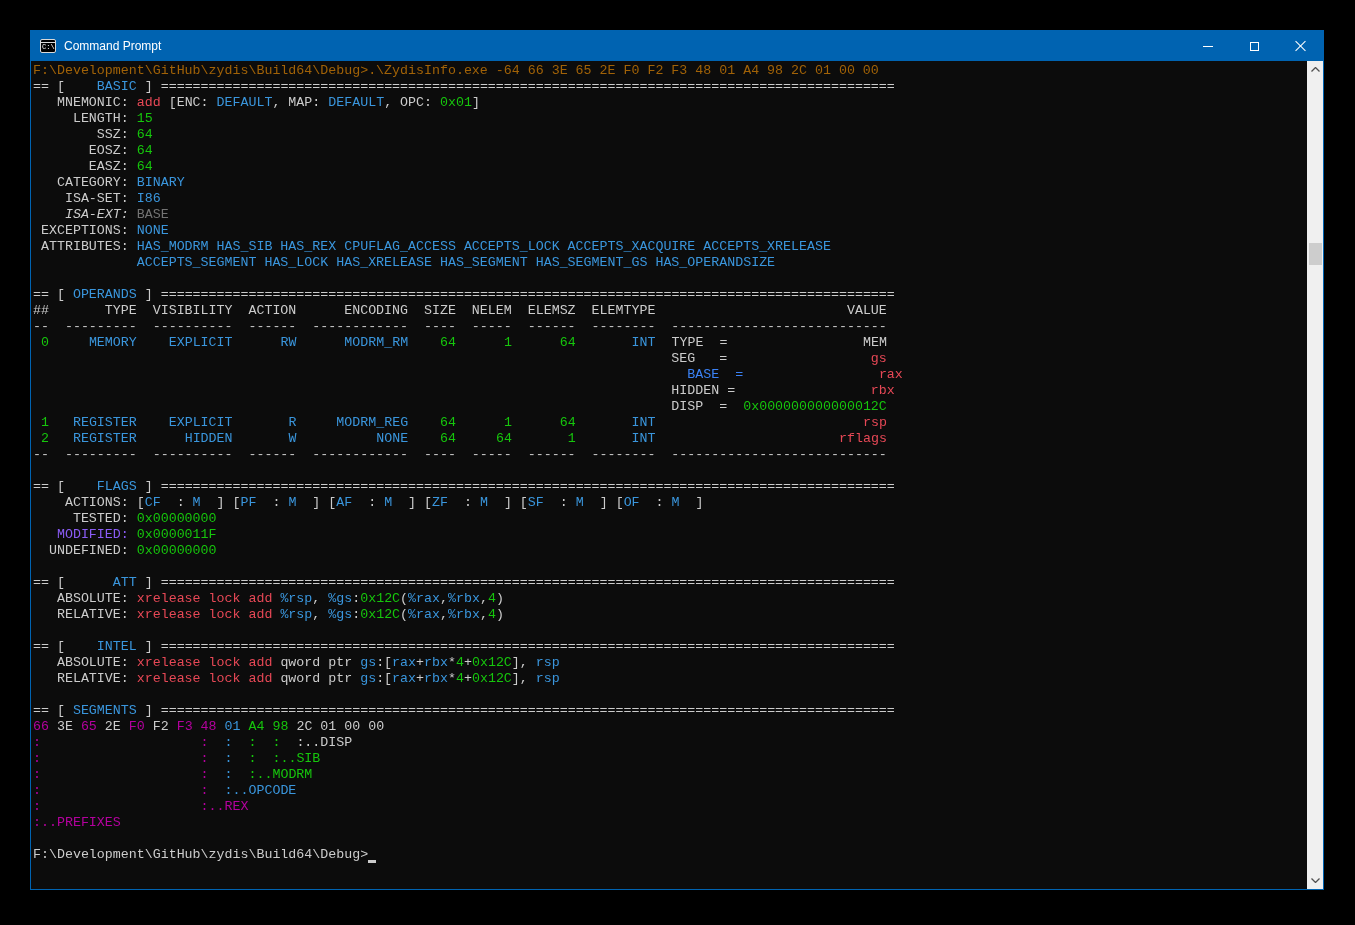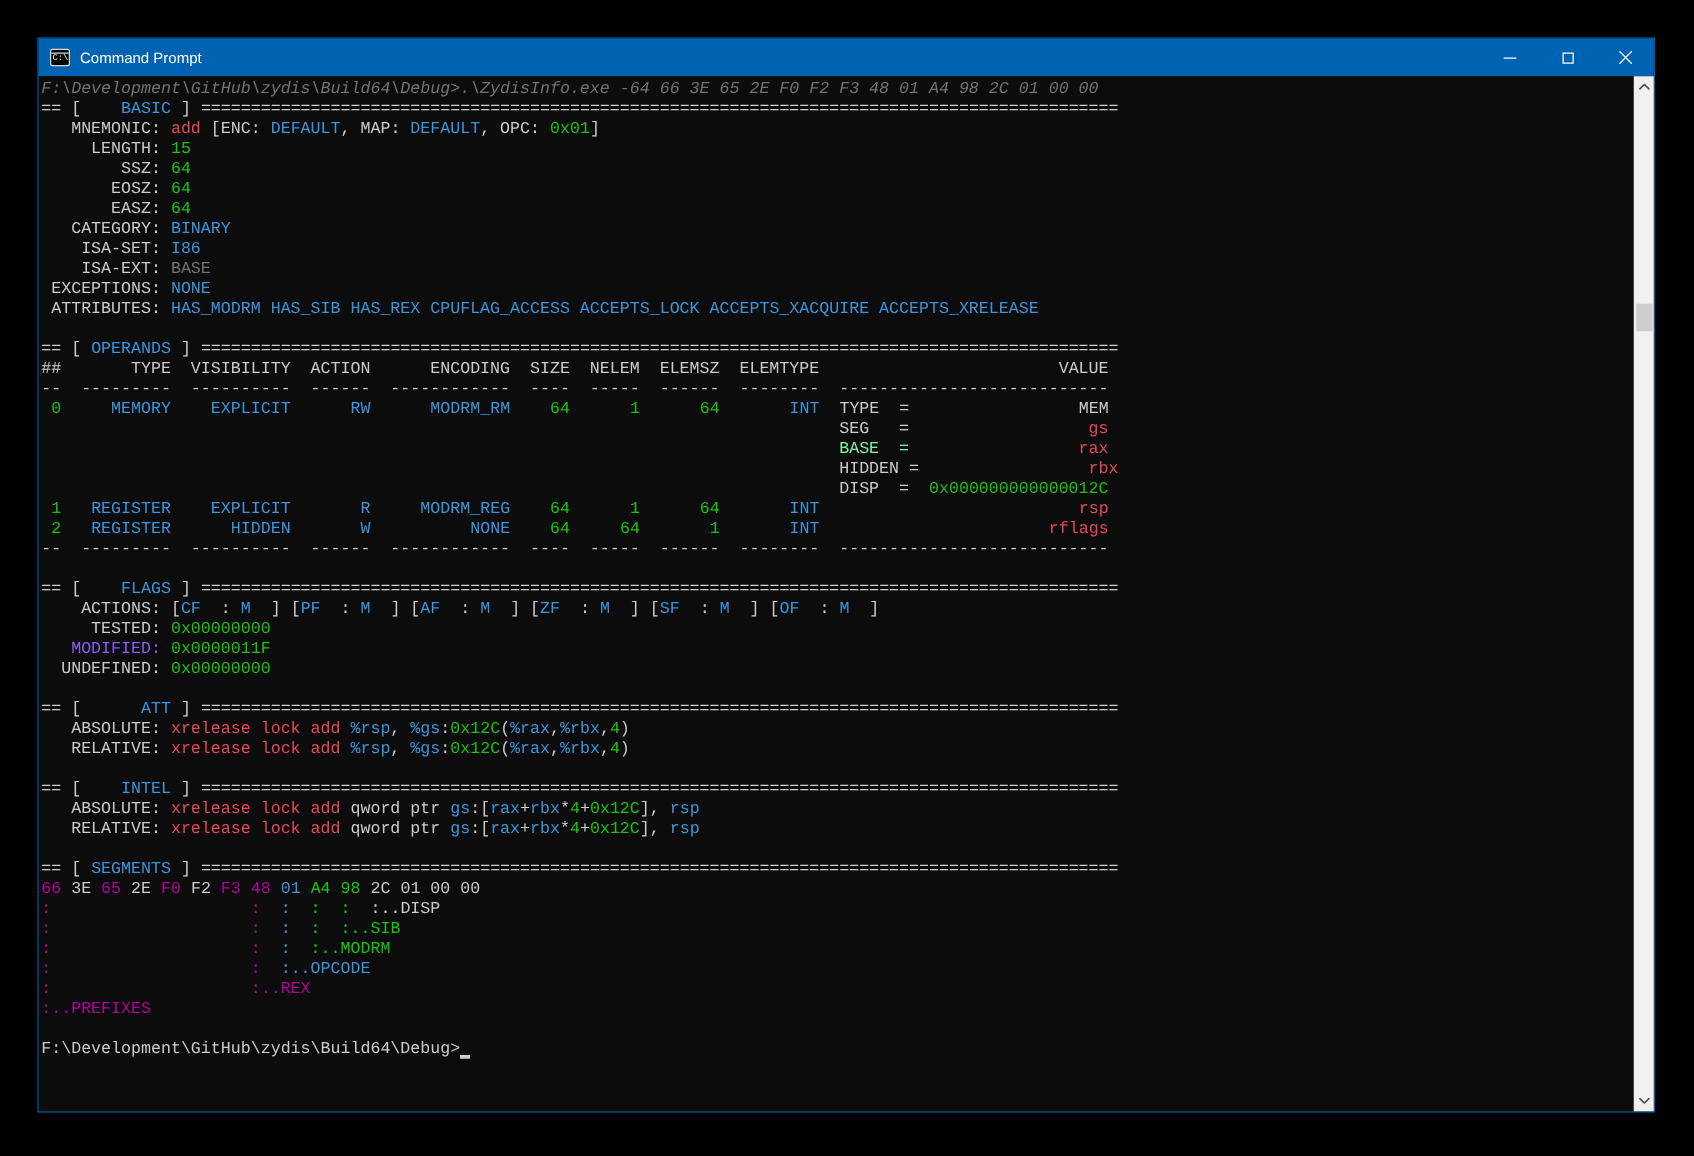--- a/index.html
+++ b/index.html
@@ -86,39 +86,40 @@
         <span class="glyph-max"></span>
       </div>
       <div class="ctrl-btn">
         <span class="glyph-close"></span>
       </div>
     </div>
   </div>
 
   <div class="console-area">
     <div class="terminal" style="background: rgb(12, 12, 12);">
-        <div class="tline"><span style="color: #737373; font-style: italic;">F:\Development\GitHub\zydis\Build64\Debug&gt;.\ZydisInfo.exe -64 66 3E 65 2E F0 F2 F3 48 01 A4 98 2C 01 00 00</span></div>
+        <div class="tline"><span style="color: #a16207;">F:\Development\GitHub\zydis\Build64\Debug&gt;.\ZydisInfo.exe -64 66 3E 65 2E F0 F2 F3 48 01 A4 98 2C 01 00 00</span></div>
         <div class="tline"><span style="color: rgb(204, 204, 204);">== [ </span><span style="color: rgb(58, 150, 221);">   BASIC</span><span style="color: rgb(204, 204, 204);"> ] </span><span style="color: rgb(204, 204, 204);">============================================================================================</span></div>
         <div class="tline"><span style="color: rgb(204, 204, 204);">   MNEMONIC: </span><span style="color: rgb(231, 72, 86);">add</span><span style="color: rgb(204, 204, 204);"> [ENC: </span><span style="color: rgb(58, 150, 221);">DEFAULT</span><span style="color: rgb(204, 204, 204);">, MAP: </span><span style="color: rgb(58, 150, 221);">DEFAULT</span><span style="color: rgb(204, 204, 204);">, OPC: </span><span style="color: rgb(22, 198, 12);">0x01</span><span style="color: rgb(204, 204, 204);">]</span></div>
         <div class="tline"><span style="color: rgb(204, 204, 204);">     LENGTH: </span><span style="color: rgb(22, 198, 12);">15</span></div>
         <div class="tline"><span style="color: rgb(204, 204, 204);">        SSZ: </span><span style="color: rgb(22, 198, 12);">64</span></div>
         <div class="tline"><span style="color: rgb(204, 204, 204);">       EOSZ: </span><span style="color: rgb(22, 198, 12);">64</span></div>
         <div class="tline"><span style="color: rgb(204, 204, 204);">       EASZ: </span><span style="color: rgb(22, 198, 12);">64</span></div>
         <div class="tline"><span style="color: rgb(204, 204, 204);">   CATEGORY: </span><span style="color: rgb(58, 150, 221);">BINARY</span></div>
         <div class="tline"><span style="color: rgb(204, 204, 204); text-align: center;">    ISA-SET: </span><span style="color: rgb(58, 150, 221);">I86</span></div>
-        <div class="tline"><span style="color: rgb(204, 204, 204);">    ISA-EXT: </span><span style="color: #737373;">BASE</span></div>
+        <div class="tline"><span style="color: rgb(204, 204, 204); font-style: italic;">    ISA-EXT: </span><span style="color: #737373;">BASE</span></div>
         <div class="tline"><span style="color: rgb(204, 204, 204);"> EXCEPTIONS: </span><span style="color: rgb(58, 150, 221);">NONE</span></div>
         <div class="tline"><span style="color: rgb(204, 204, 204);"> ATTRIBUTES: </span><span style="color: rgb(58, 150, 221);">HAS_MODRM HAS_SIB HAS_REX CPUFLAG_ACCESS ACCEPTS_LOCK ACCEPTS_XACQUIRE ACCEPTS_XRELEASE</span></div>
+        <div class="tline"><span style="color: rgb(204, 204, 204);">             </span><span style="color: rgb(58, 150, 221);">ACCEPTS_SEGMENT HAS_LOCK HAS_XRELEASE HAS_SEGMENT HAS_SEGMENT_GS HAS_OPERANDSIZE</span></div>
         <div class="tline">&nbsp;</div>
         <div class="tline"><span style="color: rgb(204, 204, 204);">== [ </span><span style="color: rgb(58, 150, 221);">OPERANDS</span><span style="color: rgb(204, 204, 204);"> ] </span><span style="color: rgb(204, 204, 204);">============================================================================================</span></div>
         <div class="tline"><span style="color: rgb(204, 204, 204);">##       TYPE  VISIBILITY  ACTION      ENCODING  SIZE  NELEM  ELEMSZ  ELEMTYPE</span><span style="color: rgb(204, 204, 204);">                        </span><span style="color: rgb(204, 204, 204);">VALUE</span></div>
         <div class="tline"><span style="color: rgb(204, 204, 204);">--  ---------  ----------  ------  ------------  ----  -----  ------  --------  </span><span style="color: rgb(204, 204, 204);">---------------------------</span></div>
         <div class="tline"><span style="color: rgb(22, 198, 12);"> 0</span><span style="color: rgb(204, 204, 204);">  </span><span style="color: rgb(58, 150, 221);">   MEMORY</span><span style="color: rgb(204, 204, 204);">  </span><span style="color: rgb(58, 150, 221);">  EXPLICIT</span><span style="color: rgb(204, 204, 204);">  </span><span style="color: rgb(58, 150, 221);">    RW</span><span style="color: rgb(204, 204, 204);">  </span><span style="color: rgb(58, 150, 221);">    MODRM_RM</span><span style="color: rgb(204, 204, 204);">  </span><span style="color: rgb(22, 198, 12);">  64</span><span style="color: rgb(204, 204, 204);">  </span><span style="color: rgb(22, 198, 12);">    1</span><span style="color: rgb(204, 204, 204);">  </span><span style="color: rgb(22, 198, 12);">    64</span><span style="color: rgb(204, 204, 204);">  </span><span style="color: rgb(58, 150, 221);">     INT</span><span style="color: rgb(204, 204, 204);">  TYPE  =</span><span style="color: rgb(204, 204, 204);">                 </span><span style="color: rgb(204, 204, 204);">MEM</span></div>
         <div class="tline"><span style="color: rgb(204, 204, 204);">                                                                                </span><span style="color: rgb(204, 204, 204);">SEG   =</span><span style="color: rgb(204, 204, 204);">                  </span><span style="color: rgb(231, 72, 86);">gs</span></div>
-        <div class="tline"><span style="color: rgb(204, 204, 204);">                                                                                </span><span style="color: #86efac;">BASE  =</span><span style="color: rgb(204, 204, 204);">                 </span><span style="color: rgb(231, 72, 86);">rax</span></div>
+        <div class="tline"><span style="color: rgb(204, 204, 204);">                                                                                </span><span style="color: #3b82f6; margin-left: 16px;">BASE  =</span><span style="color: rgb(204, 204, 204);">                 </span><span style="color: rgb(231, 72, 86);">rax</span></div>
         <div class="tline"><span style="color: rgb(204, 204, 204);">                                                                                </span><span style="color: rgb(204, 204, 204);">HIDDEN =</span><span style="color: rgb(204, 204, 204);">                 </span><span style="color: rgb(231, 72, 86);">rbx</span></div>
         <div class="tline"><span style="color: rgb(204, 204, 204);">                                                                                </span><span style="color: rgb(204, 204, 204);">DISP  =  </span><span style="color: rgb(22, 198, 12);">0x000000000000012C</span></div>
         <div class="tline"><span style="color: rgb(22, 198, 12);"> 1</span><span style="color: rgb(204, 204, 204);">  </span><span style="color: rgb(58, 150, 221);"> REGISTER</span><span style="color: rgb(204, 204, 204);">  </span><span style="color: rgb(58, 150, 221);">  EXPLICIT</span><span style="color: rgb(204, 204, 204);">  </span><span style="color: rgb(58, 150, 221);">     R</span><span style="color: rgb(204, 204, 204);">  </span><span style="color: rgb(58, 150, 221);">   MODRM_REG</span><span style="color: rgb(204, 204, 204);">  </span><span style="color: rgb(22, 198, 12);">  64</span><span style="color: rgb(204, 204, 204);">  </span><span style="color: rgb(22, 198, 12);">    1</span><span style="color: rgb(204, 204, 204);">  </span><span style="color: rgb(22, 198, 12);">    64</span><span style="color: rgb(204, 204, 204);">  </span><span style="color: rgb(58, 150, 221);">     INT</span><span style="color: rgb(204, 204, 204);">                          </span><span style="color: rgb(231, 72, 86);">rsp</span></div>
         <div class="tline"><span style="color: rgb(22, 198, 12);"> 2</span><span style="color: rgb(204, 204, 204);">  </span><span style="color: rgb(58, 150, 221);"> REGISTER</span><span style="color: rgb(204, 204, 204);">  </span><span style="color: rgb(58, 150, 221);">    HIDDEN</span><span style="color: rgb(204, 204, 204);">  </span><span style="color: rgb(58, 150, 221);">     W</span><span style="color: rgb(204, 204, 204);">  </span><span style="color: rgb(58, 150, 221);">        NONE</span><span style="color: rgb(204, 204, 204);">  </span><span style="color: rgb(22, 198, 12);">  64</span><span style="color: rgb(204, 204, 204);">  </span><span style="color: rgb(22, 198, 12);">   64</span><span style="color: rgb(204, 204, 204);">  </span><span style="color: rgb(22, 198, 12);">     1</span><span style="color: rgb(204, 204, 204);">  </span><span style="color: rgb(58, 150, 221);">     INT</span><span style="color: rgb(204, 204, 204);">                       </span><span style="color: rgb(231, 72, 86);">rflags</span></div>
         <div class="tline"><span style="color: rgb(204, 204, 204);">--  ---------  ----------  ------  ------------  ----  -----  ------  --------  </span><span style="color: rgb(204, 204, 204);">---------------------------</span></div>
         <div class="tline">&nbsp;</div>
         <div class="tline"><span style="color: rgb(204, 204, 204);">== [ </span><span style="color: rgb(58, 150, 221);">   FLAGS</span><span style="color: rgb(204, 204, 204);"> ] </span><span style="color: rgb(204, 204, 204);">============================================================================================</span></div>
         <div class="tline"><span style="color: rgb(204, 204, 204);">    ACTIONS: [</span><span style="color: rgb(58, 150, 221);">CF</span><span style="color: rgb(204, 204, 204);">  : </span><span style="color: rgb(58, 150, 221);">M</span><span style="color: rgb(204, 204, 204);">  ] [</span><span style="color: rgb(58, 150, 221);">PF</span><span style="color: rgb(204, 204, 204);">  : </span><span style="color: rgb(58, 150, 221);">M</span><span style="color: rgb(204, 204, 204);">  ] [</span><span style="color: rgb(58, 150, 221);">AF</span><span style="color: rgb(204, 204, 204);">  : </span><span style="color: rgb(58, 150, 221);">M</span><span style="color: rgb(204, 204, 204);">  ] [</span><span style="color: rgb(58, 150, 221);">ZF</span><span style="color: rgb(204, 204, 204);">  : </span><span style="color: rgb(58, 150, 221);">M</span><span style="color: rgb(204, 204, 204);">  ] [</span><span style="color: rgb(58, 150, 221);">SF</span><span style="color: rgb(204, 204, 204);">  : </span><span style="color: rgb(58, 150, 221);">M</span><span style="color: rgb(204, 204, 204);">  ] [</span><span style="color: rgb(58, 150, 221);">OF</span><span style="color: rgb(204, 204, 204);">  : </span><span style="color: rgb(58, 150, 221);">M</span><span style="color: rgb(204, 204, 204);">  ]</span></div>
         <div class="tline"><span style="color: rgb(204, 204, 204);">     TESTED: </span><span style="color: rgb(22, 198, 12);">0x00000000</span></div>
         <div class="tline"><span style="color: #8b5cf6;">   MODIFIED: </span><span style="color: rgb(22, 198, 12);">0x0000011F</span></div>

